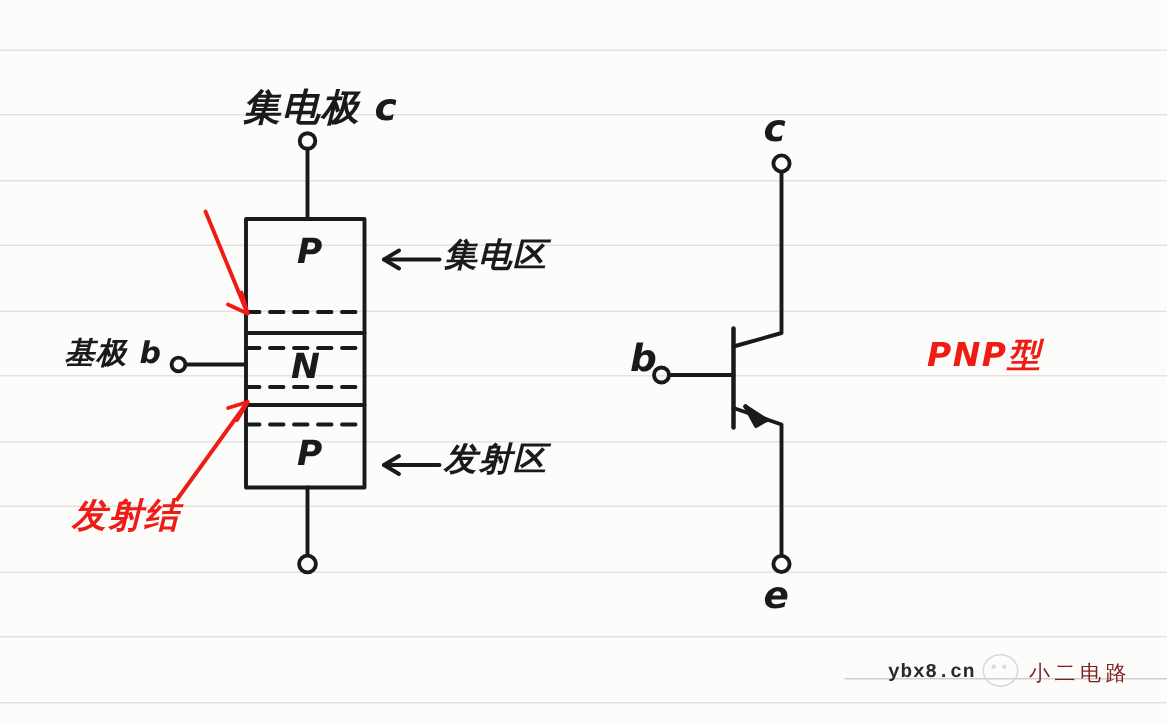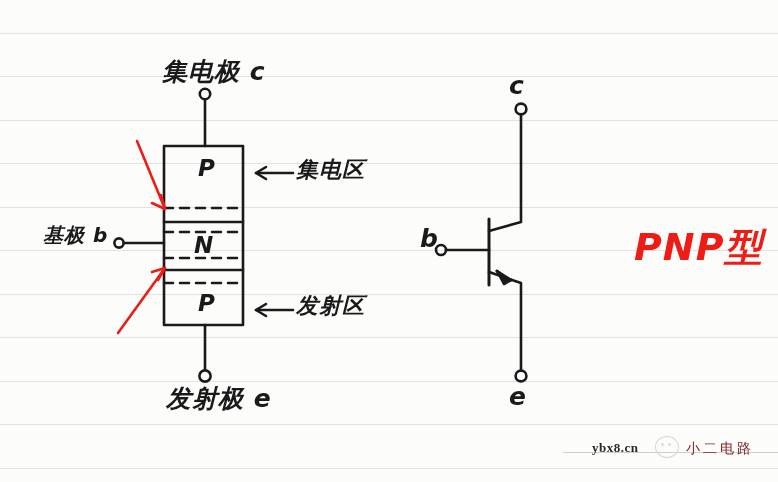--- a/index.html
+++ b/index.html
@@ -19,21 +19,21 @@
     color:#1a1a1a;
     white-space:nowrap;
     font-weight:600;
     font-style:italic;
     letter-spacing:1px;
   }
   .hand.red{color:#ef1c15;}
   .wm{
     position:absolute;
     white-space:nowrap;
-    font-family:Liberation Serif, serif;
+    font-family:Liberation Mono, monospace;
   }
   #wm-url{
     left:592px;top:440px;
     font-size:13px;font-weight:700;color:#2a2a2a;
     letter-spacing:0.5px;
   }
   #wm-name{
     left:686px;top:440px;
     font-size:14px;color:#7f1d1d;letter-spacing:3px;
   }
@@ -52,21 +52,21 @@
   #wm-icon:before{left:5px;top:6px;}
   #wm-icon:after{left:12px;top:6px;}
 
   #lbl-collector{left:162px;top:55px;font-size:25px;}
   #lbl-base{left:43px;top:222px;font-size:20px;}
   #lbl-emitter{left:166px;top:382px;font-size:25px;}
   #lbl-collector-region{left:296px;top:155px;font-size:22px;}
   #lbl-emitter-region{left:296px;top:291px;font-size:22px;}
   #lbl-collector-junction{left:66px;top:104px;font-size:23px;}
   #lbl-emitter-junction{left:48px;top:328px;font-size:23px;}
-  #lbl-type{left:618px;top:222px;font-size:38px;font-weight:700;margin-left:16px;}
+  #lbl-type{left:618px;top:222px;font-size:22px;font-weight:700;}
   #lbl-p-top{left:198px;top:155px;font-size:23px;}
   #lbl-n-mid{left:194px;top:232px;font-size:23px;}
   #lbl-p-bot{left:198px;top:290px;font-size:23px;}
   #lbl-sym-c{left:509px;top:71px;font-size:25px;}
   #lbl-sym-b{left:420px;top:224px;font-size:25px;}
   #lbl-sym-e{left:509px;top:382px;font-size:25px;}
 </style>
 </head>
 <body>
 
@@ -132,29 +132,29 @@
     <g fill="none" stroke="#ef1c15" stroke-width="2.6" stroke-linecap="round" stroke-linejoin="round">
       <path d="M137,141 L165,209"></path>
       <path d="M165,209 L152,203 M165,209 L161,195"></path>
       <path d="M118,333 L165,268"></path>
       <path d="M165,268 L158,280 M165,268 L152,272"></path>
     </g>
   </svg>
 
   <div class="hand" id="lbl-collector">集电极 c</div>
   <div class="hand" id="lbl-base">基极 b</div>
-  <div class="hand" id="lbl-emitter">发射极 e</div>
 
   <div class="hand" id="lbl-p-top">P</div>
   <div class="hand" id="lbl-n-mid">N</div>
   <div class="hand" id="lbl-p-bot">P</div>
 
   <div class="hand" id="lbl-collector-region">集电区</div>
   <div class="hand" id="lbl-emitter-region">发射区</div>
 
+  <div class="hand red" id="lbl-emitter-junction">发射结</div>
 
   <div class="hand" id="lbl-sym-c">c</div>
   <div class="hand" id="lbl-sym-b">b</div>
   <div class="hand" id="lbl-sym-e">e</div>
 
   <div class="hand red" id="lbl-type">PNP型</div>
 
   <div id="wm-rule"></div>
   <div class="wm" id="wm-url">ybx8.cn</div>
   <div id="wm-icon"></div>

